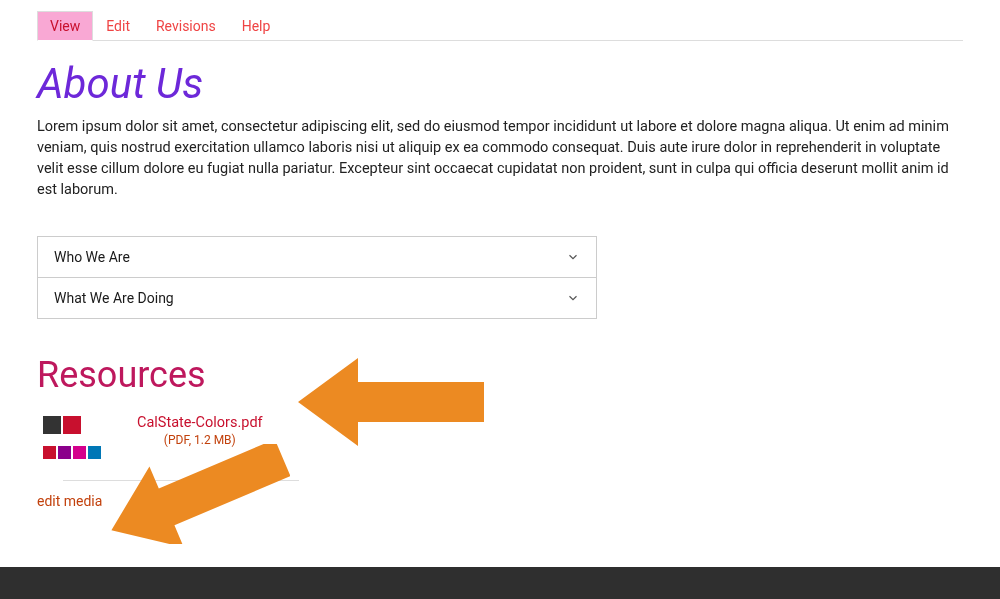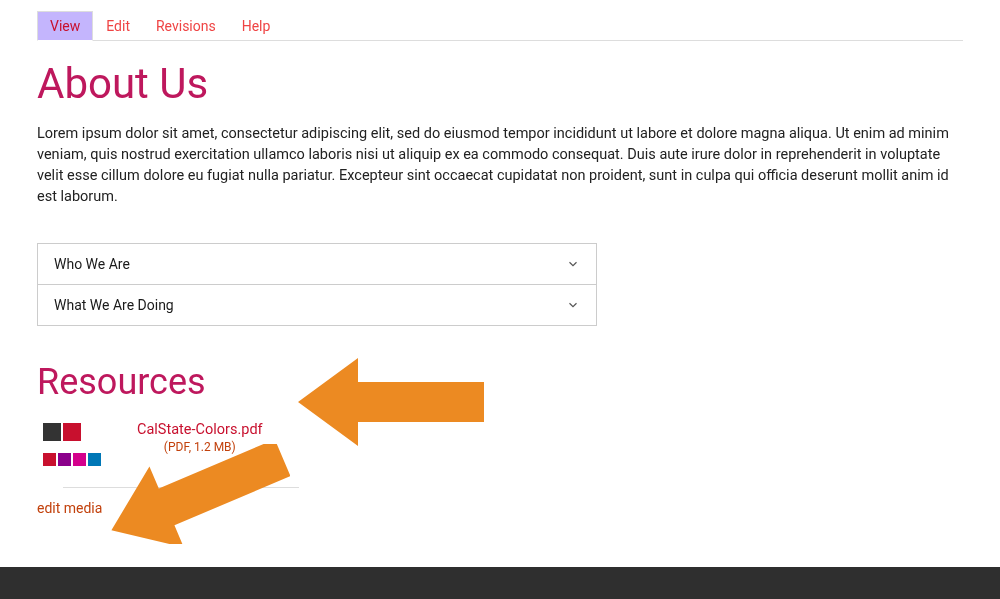--- a/index.html
+++ b/index.html
@@ -30,28 +30,29 @@
       border: 1px solid transparent;
       border-bottom: none;
       cursor: pointer;
       position: relative;
       top: 1px;
       color: #ef4444;
     }
     .tab.active {
       border-color: #ddd;
       border-bottom: 1px solid #fff;
-      background: #c4b5fd;
+      background: #f9a8d4;
       color: #c8102e;
     }
     h1.page-title {
       font-size: 42px;
       font-weight: 400;
-      margin: 18px 0 15px;
-      color: #be185d;
+      margin: 18px 0 8px;
+      color: #6d28d9;
+      font-style: italic;
     }
     .body-text {
       font-size: 14.5px;
       line-height: 1.45;
       color: #222;
       margin-bottom: 36px;
     }
     .accordion {
       width: 560px;
     }

